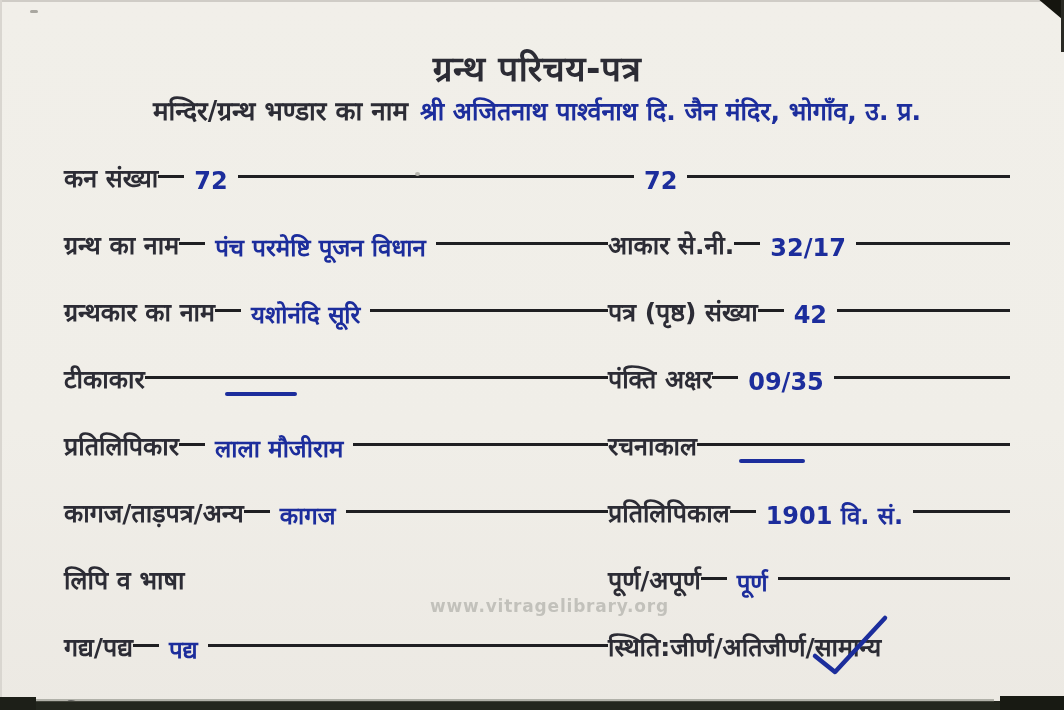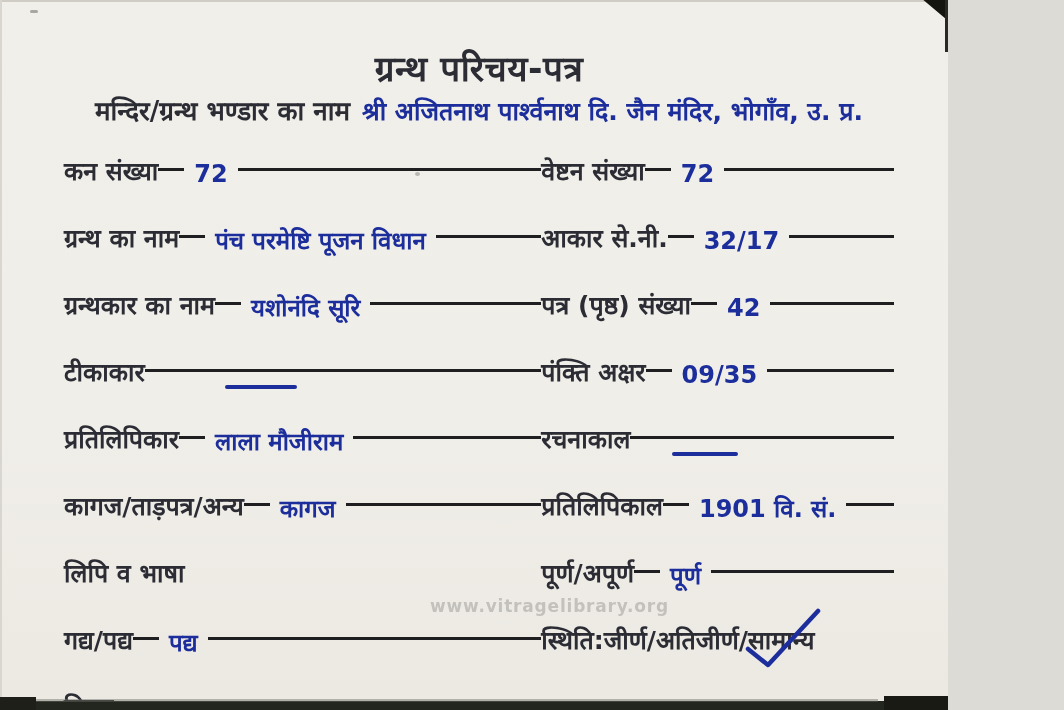--- a/index.html
+++ b/index.html
@@ -2,24 +2,23 @@
 <html><head>
 <meta charset="utf-8">
 <style>
   html,body{margin:0;padding:0;}
   body{
     width:1064px;height:710px;overflow:hidden;
     font-family:"DejaVu Sans","Liberation Sans",sans-serif;
     background:#dddbd6;
   }
   .scan{
-    position:relative;width:928px;height:710px;
+    position:relative;width:1064px;height:710px;
     background:linear-gradient(180deg,#f1efe9 0%,#f0eee8 60%,#ece9e3 100%);
     overflow:hidden;
-    padding-left:20px;
   }
   
   .edge-top{position:absolute;top:0;left:0;right:0;height:2px;background:#cfccc6;}
   .edge-left{position:absolute;top:0;left:0;bottom:0;width:2px;background:#d9d6d0;}
   .corner-tr{position:absolute;top:0;right:0;width:30px;height:26px;background:#15150f;
     clip-path:polygon(18% 0,100% 0,100% 80%);}
   .edge-right-top{position:absolute;top:0;right:0;width:3px;height:52px;background:#2a2a24;}
   .edge-bottom{position:absolute;left:12px;right:0;bottom:0;height:9px;background:#23261e;}
   .edge-bottom-soft{position:absolute;left:34px;right:70px;bottom:8px;height:3px;background:#6a6d62;opacity:.45;}
   .corner-bl{position:absolute;bottom:0;left:0;width:36px;height:13px;background:#1d1f18;}
@@ -32,21 +31,21 @@
   .title{
     text-align:center;margin-top:44px;
     font-size:35px;font-weight:bold;color:#2c2c35;letter-spacing:.5px;
   }
 
   .header-row{margin-top:2px;white-space:nowrap;text-align:center;}
   .header-row .lbl{font-size:26px;font-weight:bold;color:#2c2c35;}
   .header-row .hval{font-size:25px;font-weight:bold;color:#1c2d9c;margin-left:12px;}
 
   .form{margin-top:16px;}
-  .frow{display:flex;height:47px;align-items:center;margin-top:20px;}
+  .frow{display:flex;height:47px;align-items:flex-end;margin-top:20px;}
   .half{display:flex;align-items:flex-start;}
   .half.left{width:57.5%;}
   .half.right{flex:1;}
   .half.full{width:100%;}
 
   .lbl{
     font-size:25px;font-weight:bold;color:#2c2c35;
     line-height:1.3;white-space:nowrap;flex:0 0 auto;
   }
   .fill{
@@ -88,21 +87,20 @@
       <div class="frow">
         <div class="half left">
           <span class="lbl">कन संख्या</span>
           <div class="fill">
               <span class="pre"></span>
               <span class="val">72</span>
               <span class="post"></span>
             </div>
         </div>
         <div class="half right">
-          <span class="lbl">वेष्टन संख्या</span>
           <div class="fill">
               <span class="pre"></span>
               <span class="val">72</span>
               <span class="post"></span>
             </div>
         </div>
       </div>
 
       <div class="frow">
         <div class="half left">

